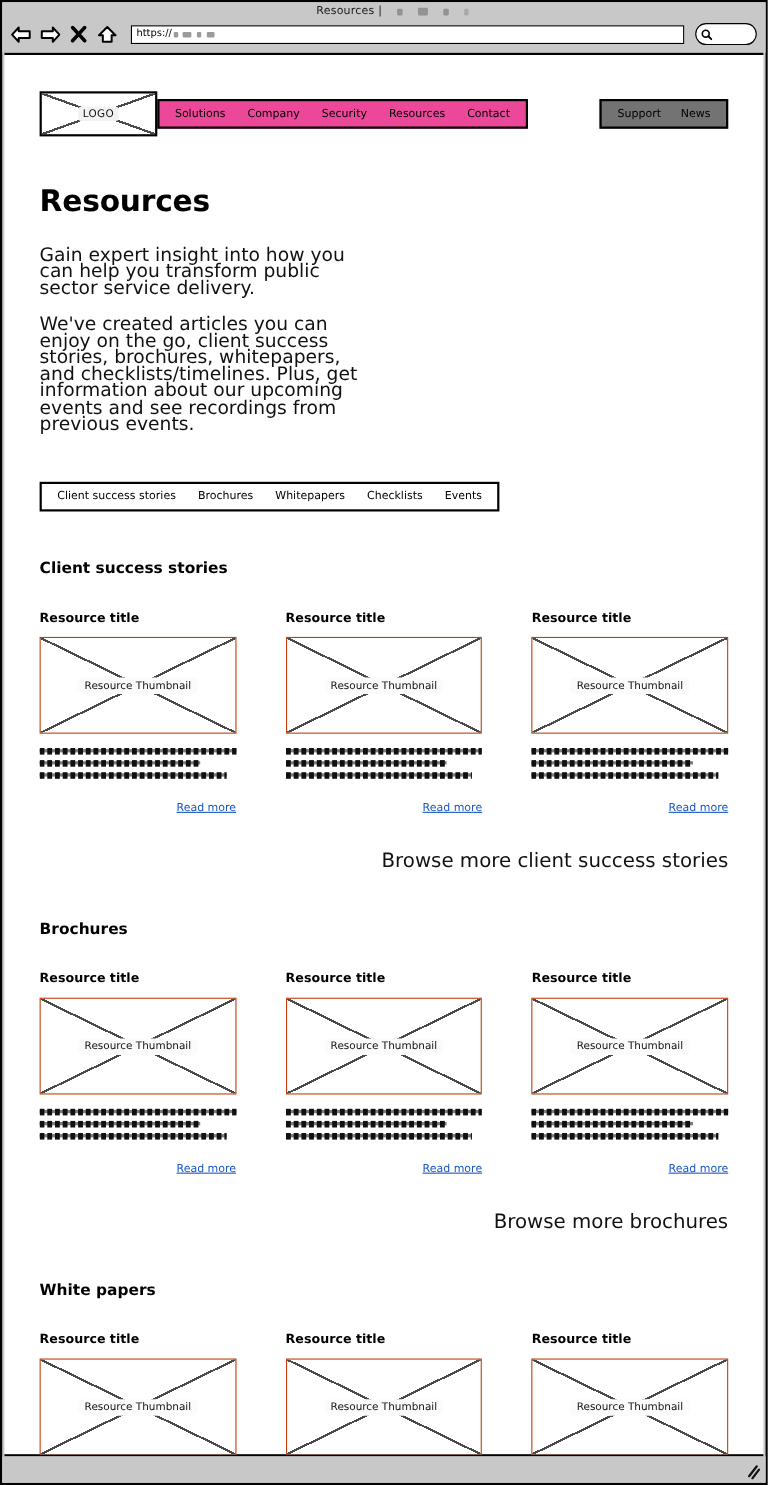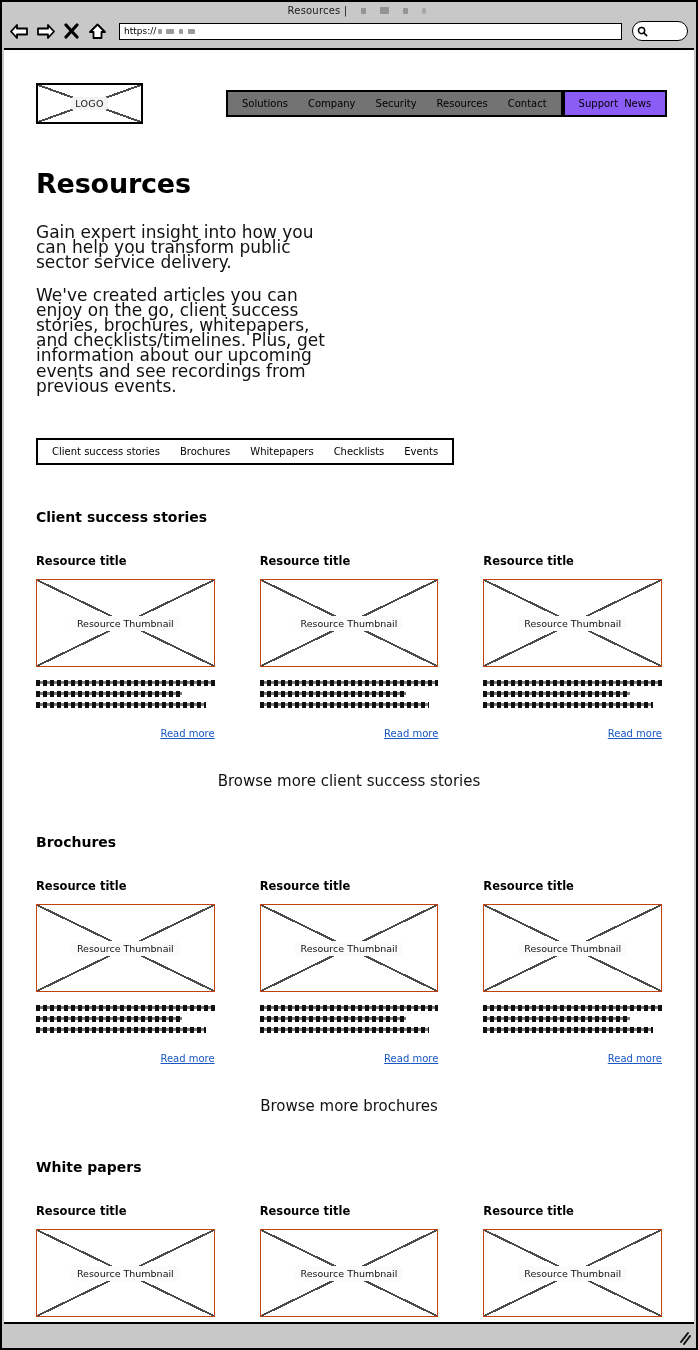--- a/index.html
+++ b/index.html
@@ -134,34 +134,33 @@
     z-index: 2;
     background: #f2f2f2;
     border-radius: 3px;
     font-size: 9.5px;
     padding: 1px 4px;
     color: #111;
     letter-spacing: .3px;
   }
   .main-nav {
     border: 2px solid #000;
-    background: #737373;
+    background: #ec4899;
     display: flex;
     gap: 20px;
     padding: 6px 14px;
-    margin-left: 83px;
     font-size: 10px;
     color: #000;
   }
   .main-nav span { cursor: pointer; white-space: nowrap; }
   .util-nav {
     border: 2px solid #000;
-    background: #8b5cf6;
-    display: flex;
-    gap: 6px;
+    background: #737373;
+    display: flex;
+    gap: 18px;
     padding: 6px 14px;
     font-size: 10px;
     margin-left: auto;
   }
   .util-nav span { cursor: pointer; white-space: nowrap; }
 
   
   h1.page-title {
     font-size: 27px;
     font-weight: bold;
@@ -262,22 +261,22 @@
     text-align: right;
     margin-top: 14px;
   }
   .read-more a {
     font-size: 10px;
     color: #1a58c4;
     text-decoration: underline;
     cursor: pointer;
   }
   .browse-more {
-    text-align: center;
-    font-size: 15px;
+    text-align: right;
+    font-size: 18px;
     color: #111;
     margin-top: 31px;
     cursor: pointer;
   }
 
   
   .statusbar {
     flex: 0 0 24px;
     background: #c8c8c8;
     position: relative;

